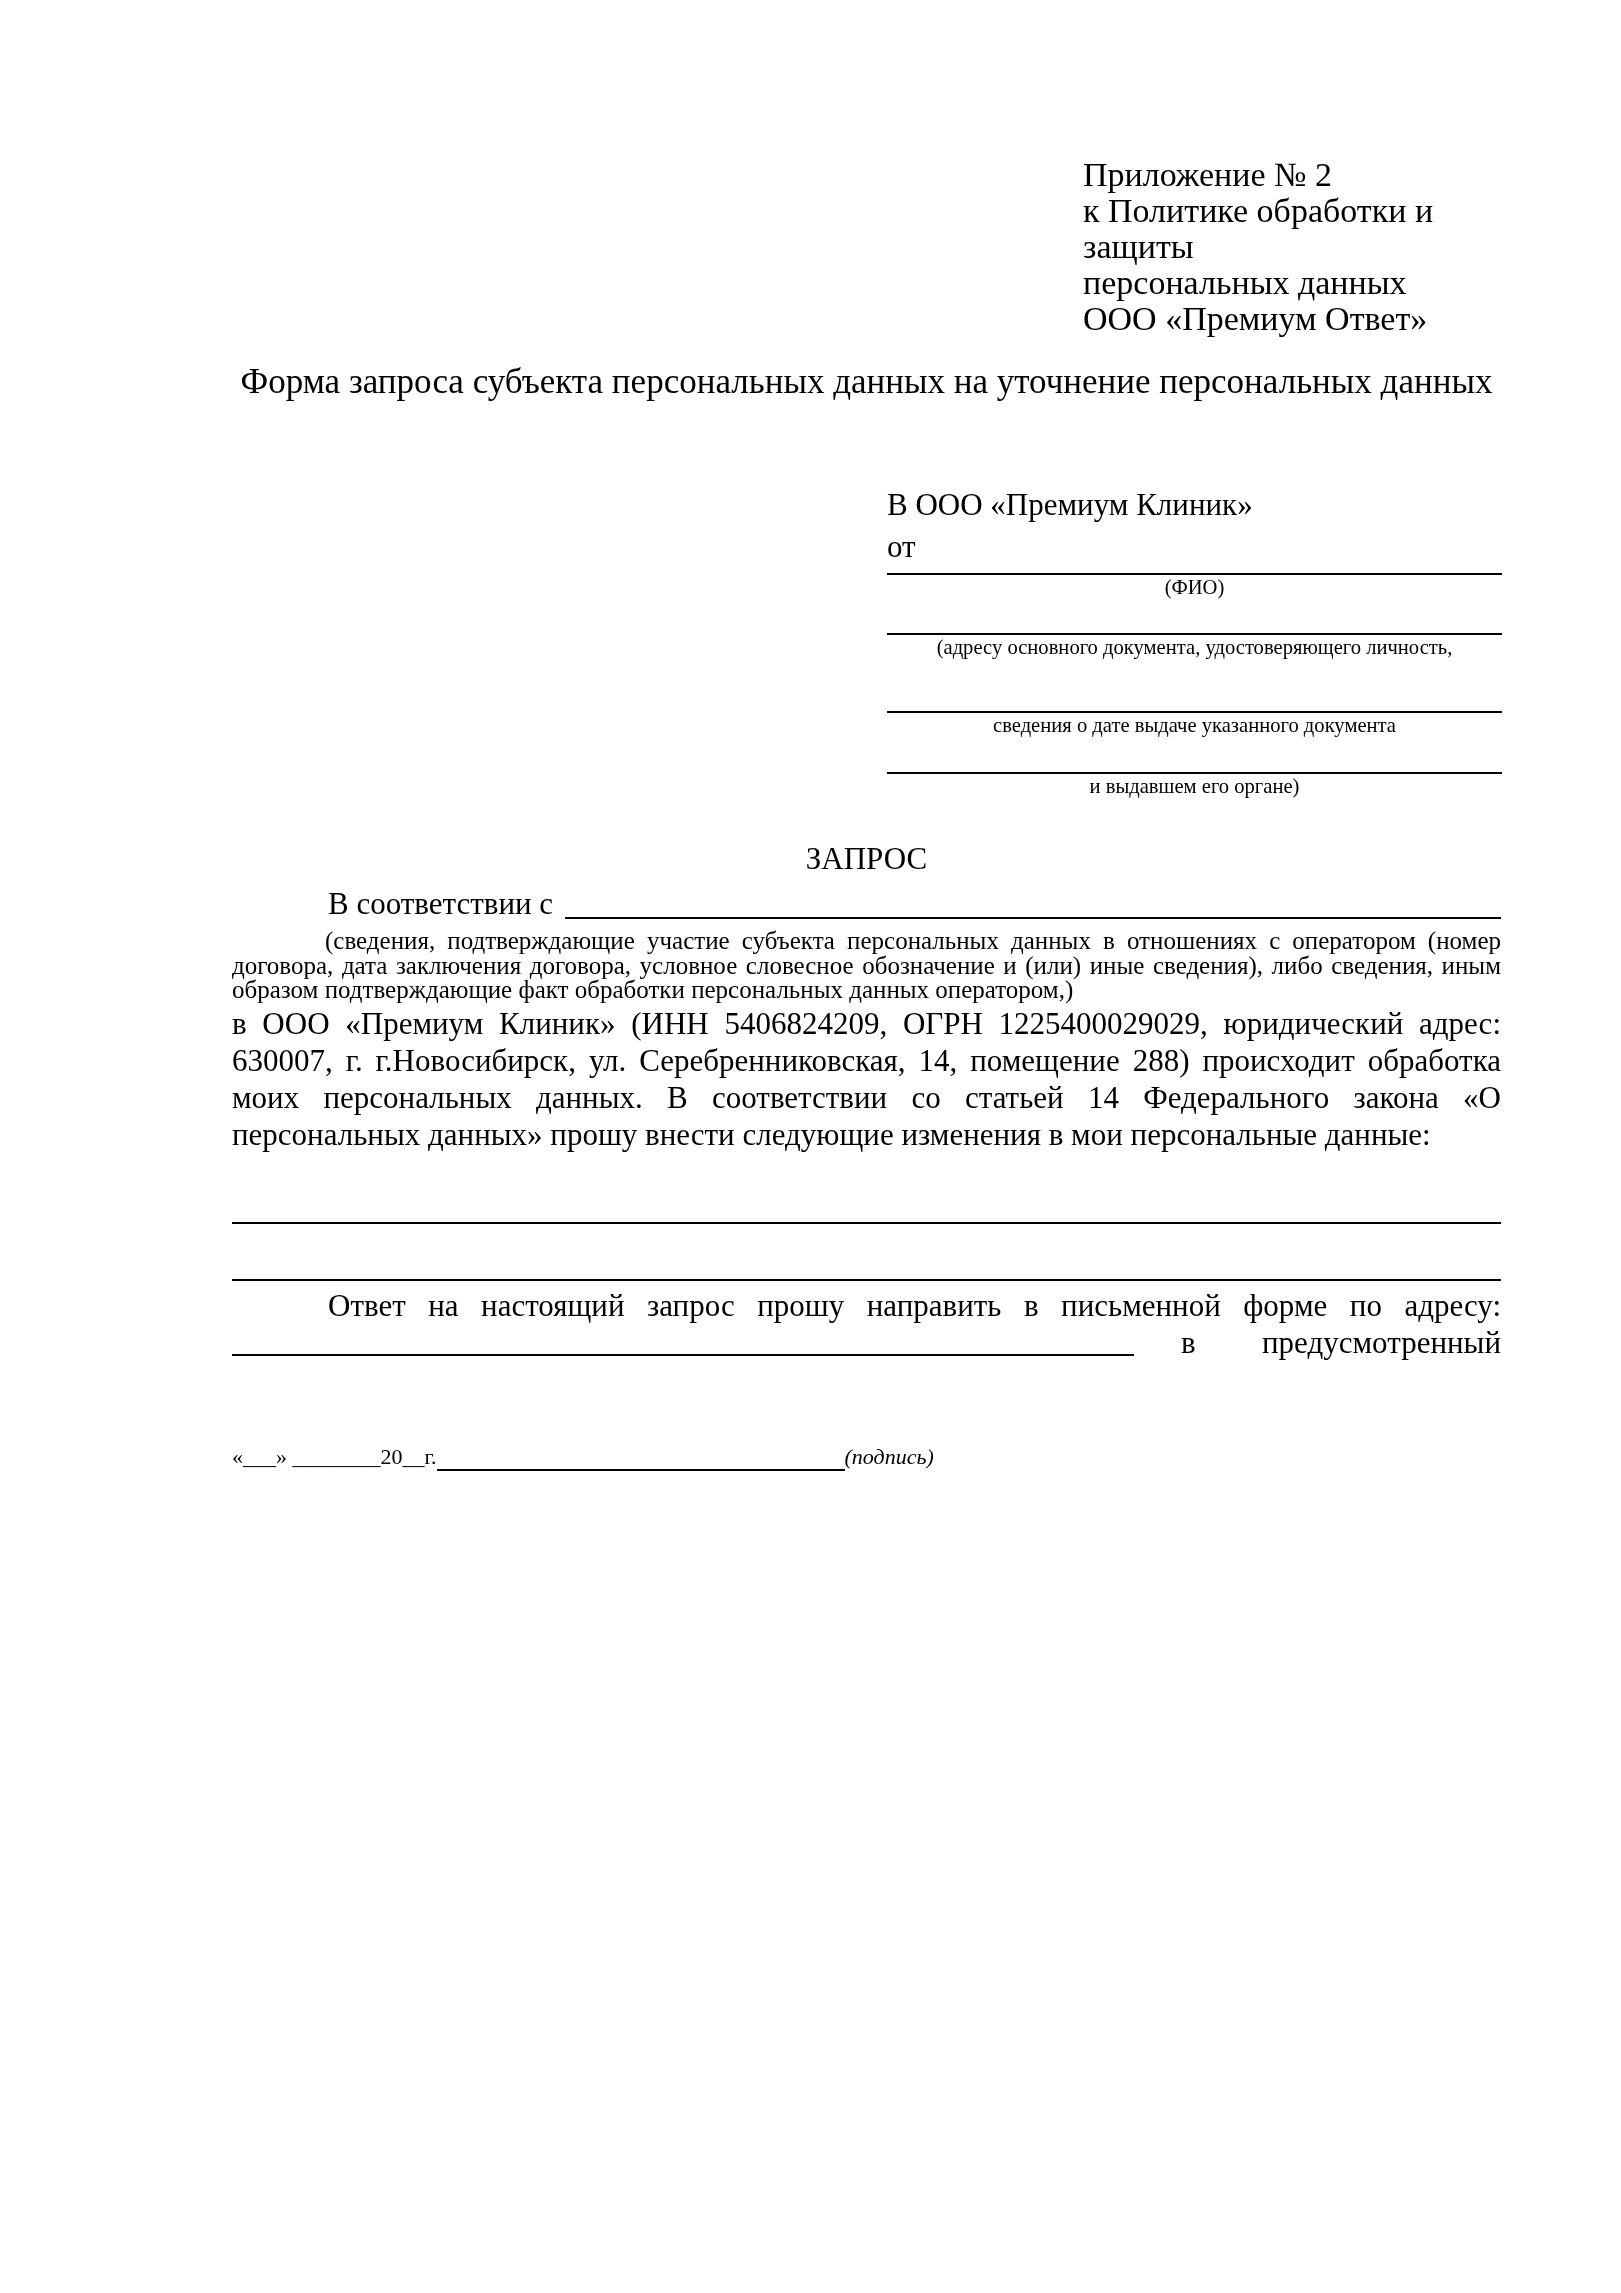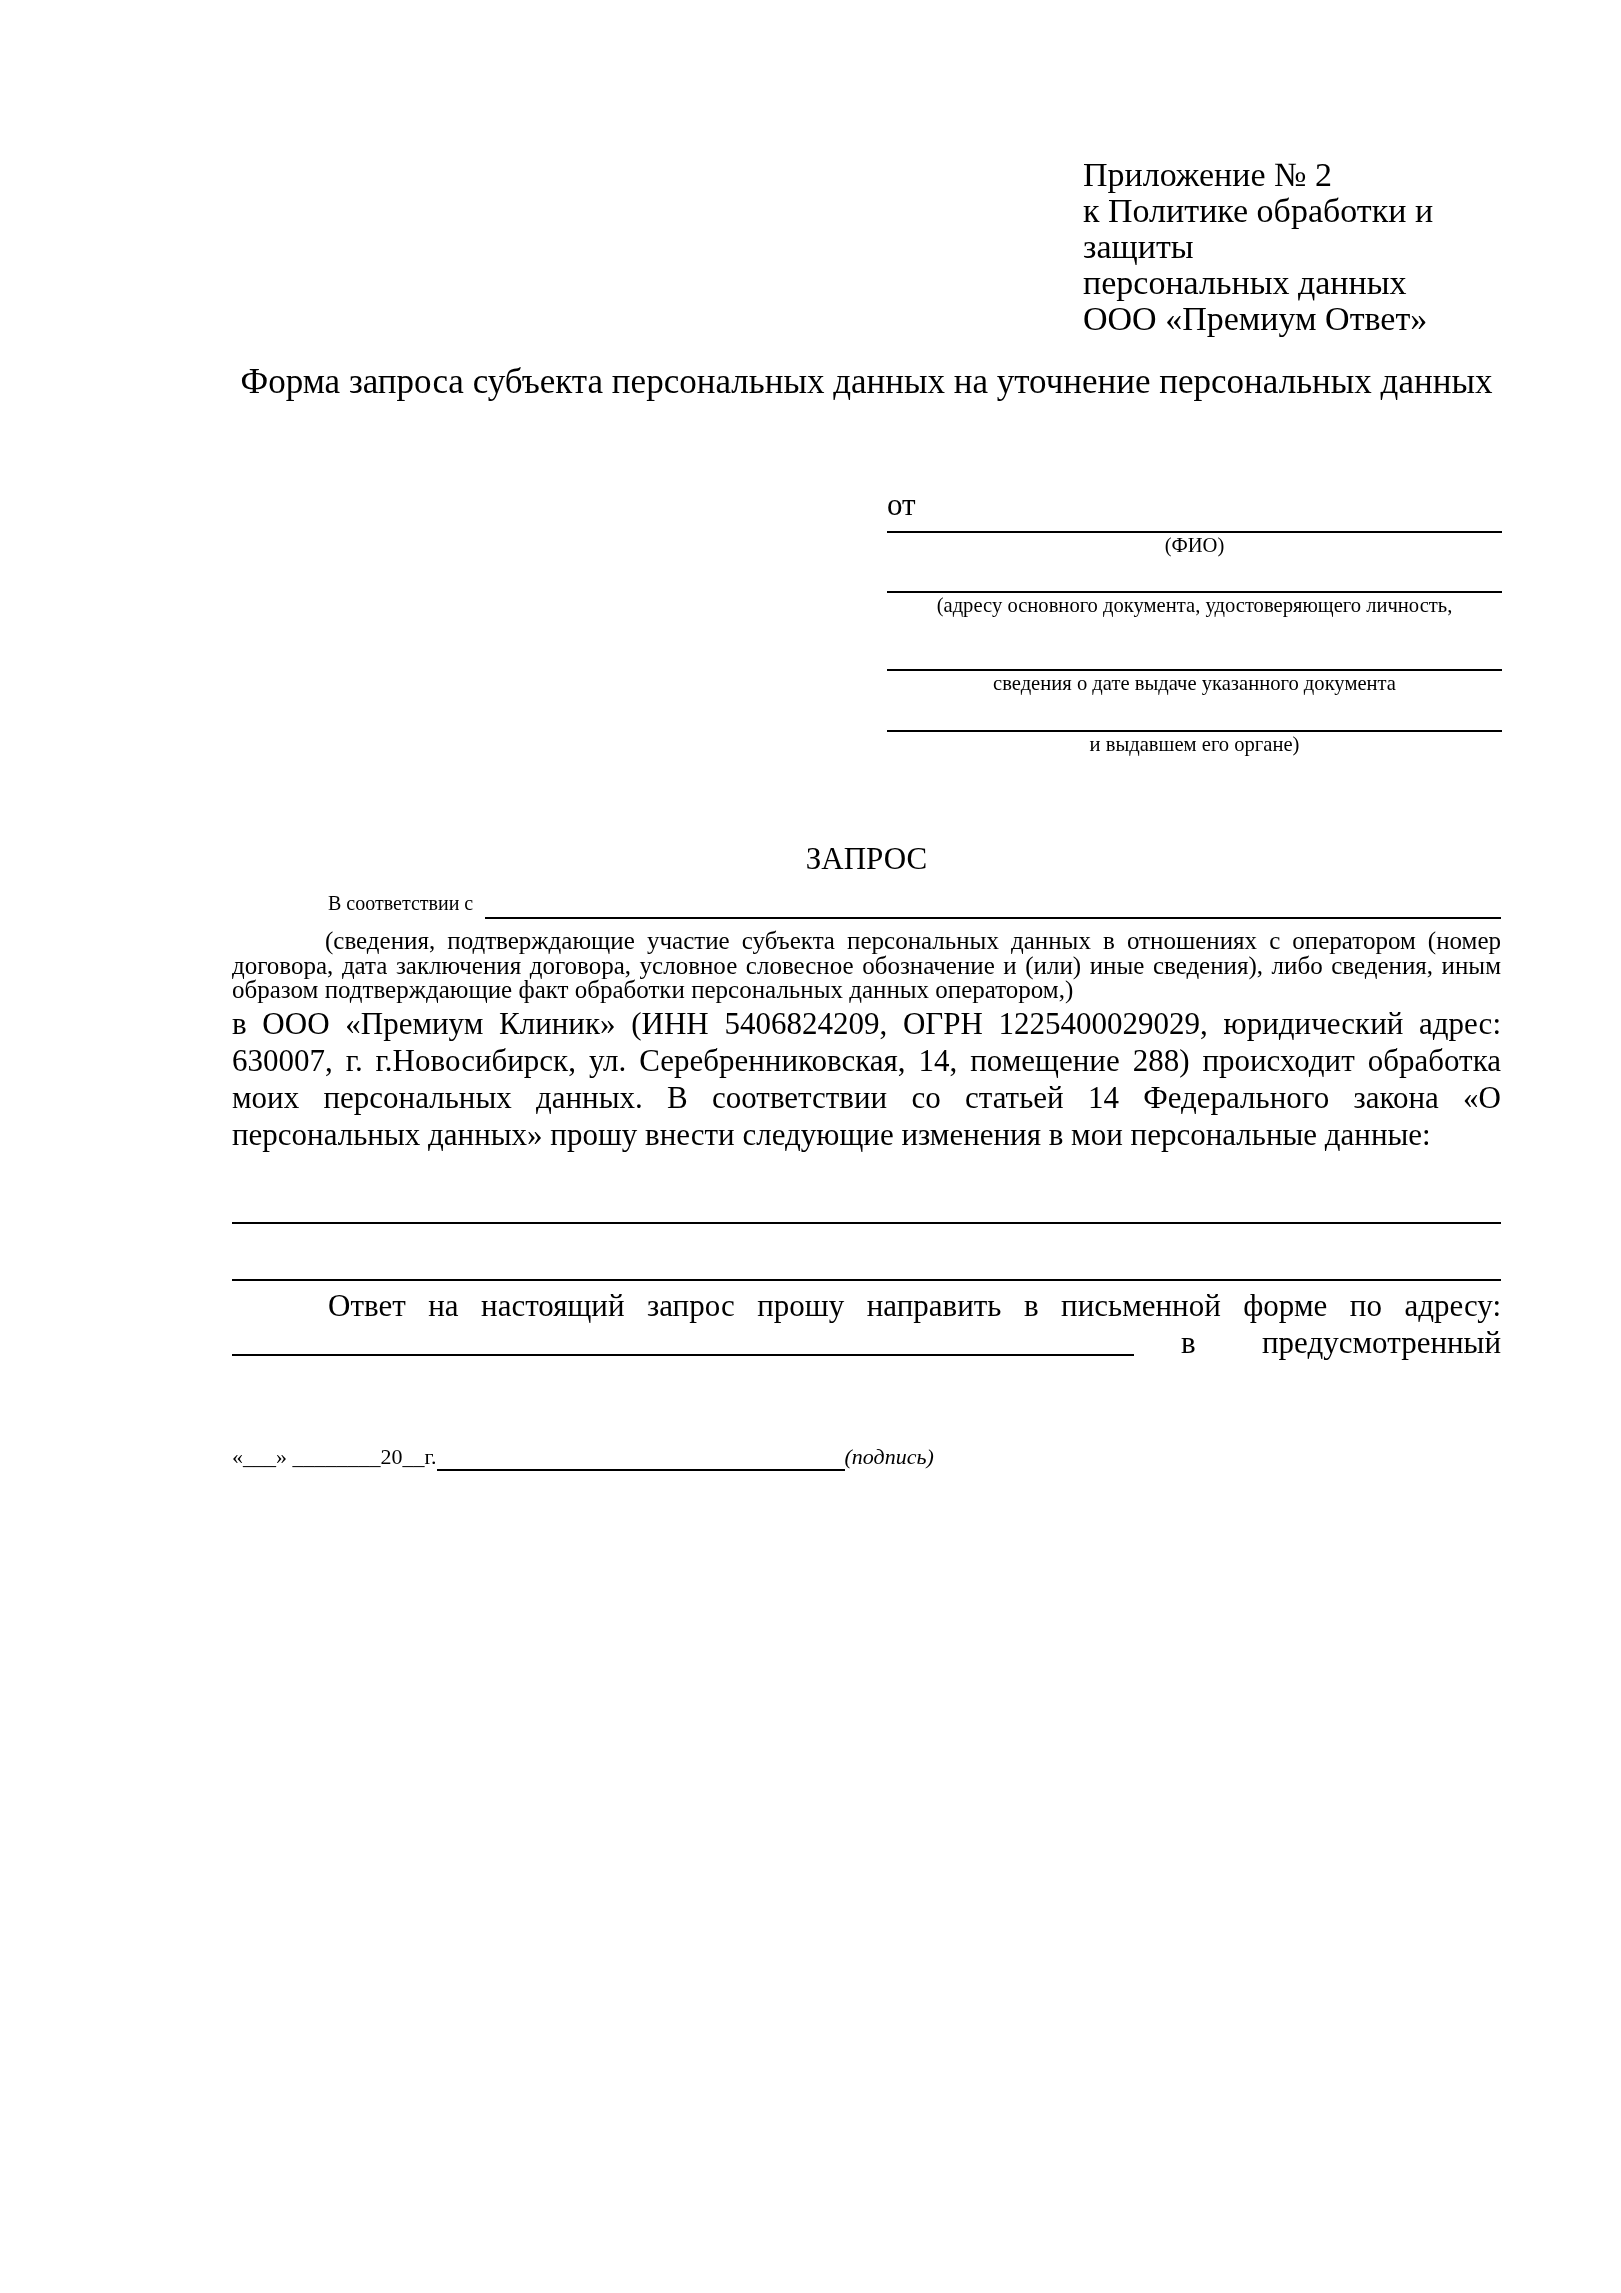--- a/index.html
+++ b/index.html
@@ -31,21 +31,21 @@
   .addressee .cap  { font-size: 20.6px; text-align: center; height: 24.5px; line-height: 24.5px; }
   .addressee .cap-last { height: 27.4px; }
   .addressee .field-a { height: 35px; border-bottom: 2.9px solid #000; }
   .addressee .field-b { height: 54px; border-bottom: 2.9px solid #000; }
   .addressee .field-c { height: 36px; border-bottom: 2.9px solid #000; }
 
   
   .zapros { left: 232px; top: 841px; width: 1269px; text-align: center; font-size: 31px; }
 
   
-  .intro { left: 232px; top: 885px; width: 1269px; display: flex; font-size: 20px; line-height: 37px; padding-left: 96px; }
+  .intro { left: 232px; top: 885px; width: 1269px; display: flex; font-size: 31px; line-height: 37px; padding-left: 96px; }
   .intro .prefix { white-space: nowrap; padding-right: 11.8px; }
   .intro .fill { flex: 1; height: 34px; border-bottom: 2.9px solid #000; }
 
   
   .fineprint {
     left: 232px; top: 929px; width: 1269px;
     font-size: 25px; line-height: 24.5px; text-align: justify; text-indent: 93px;
   }
 
   
@@ -79,20 +79,21 @@
   <div class="abs annex">
     <div>Приложение № 2</div>
     <div>к Политике обработки и защиты</div>
     <div>персональных данных</div>
     <div>ООО «Премиум Ответ»</div>
   </div>
 
   <div class="abs title">Форма запроса субъекта персональных данных на уточнение персональных данных</div>
 
   <div class="abs addressee">
+    <div class="org">В ООО «Премиум Клиник»</div>
     <div class="from">от</div>
     <div class="cap">(ФИО)</div>
     <div class="field-a"></div>
     <div class="cap">(адресу основного документа, удостоверяющего личность,</div>
     <div class="field-b"></div>
     <div class="cap">сведения о дате выдаче указанного документа</div>
     <div class="field-c"></div>
     <div class="cap cap-last">и выдавшем его органе)</div>
   </div>
 

